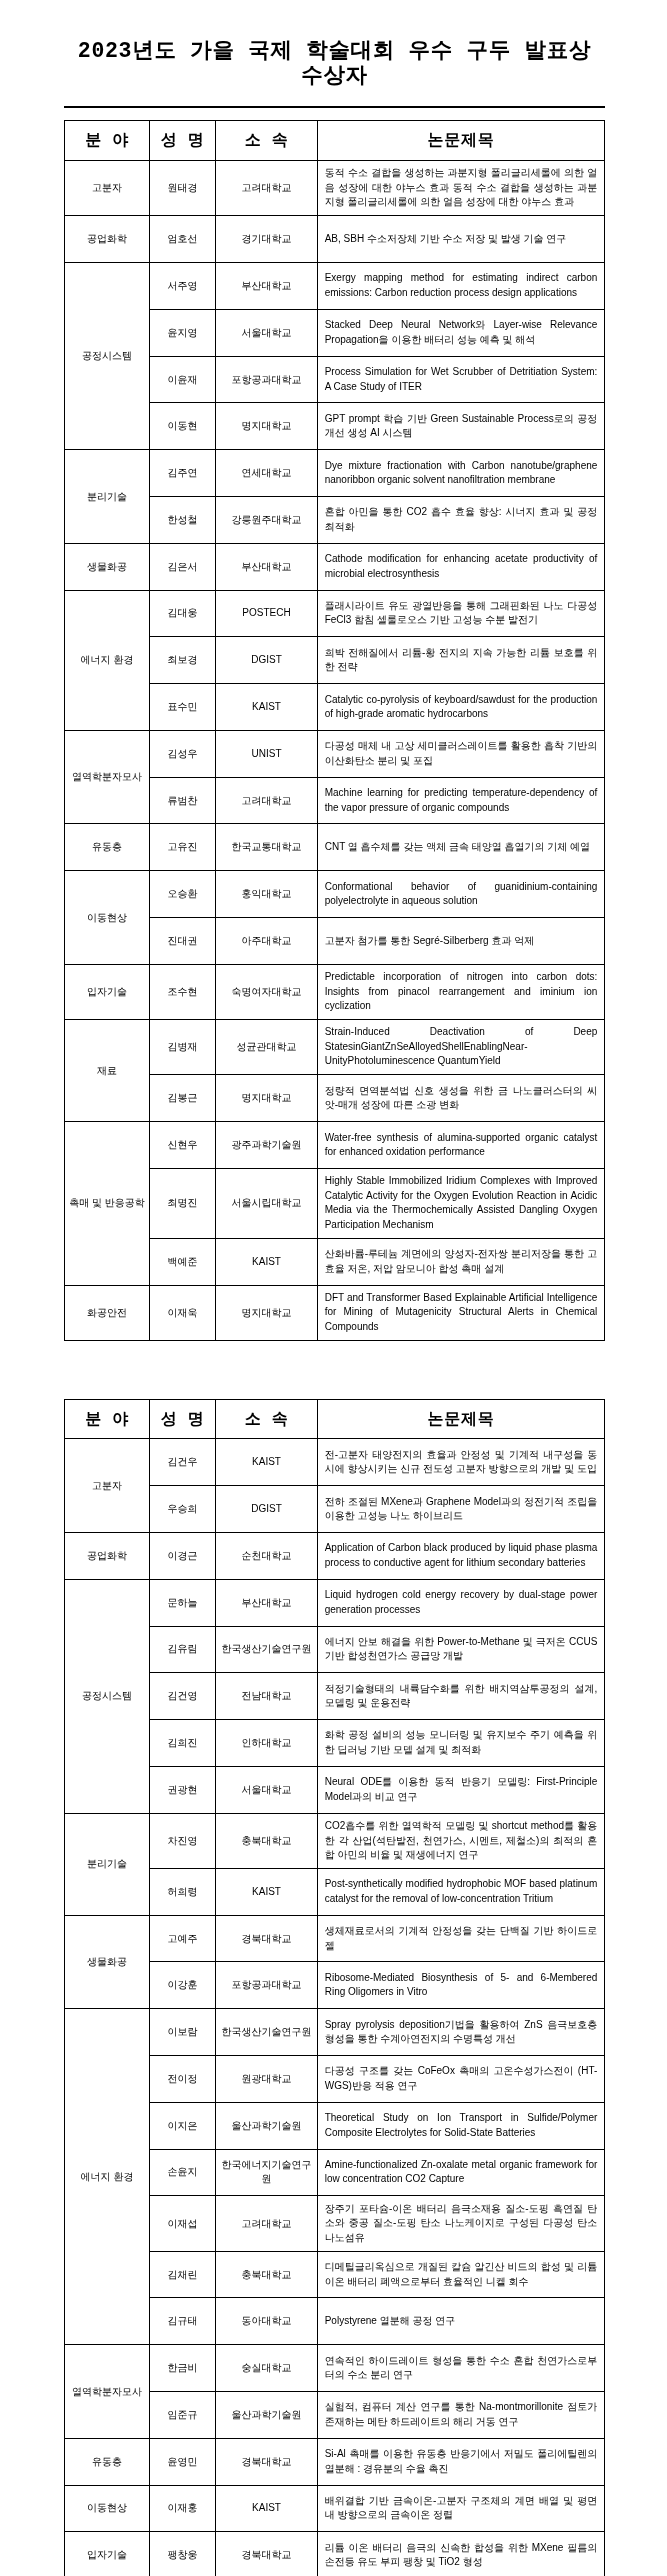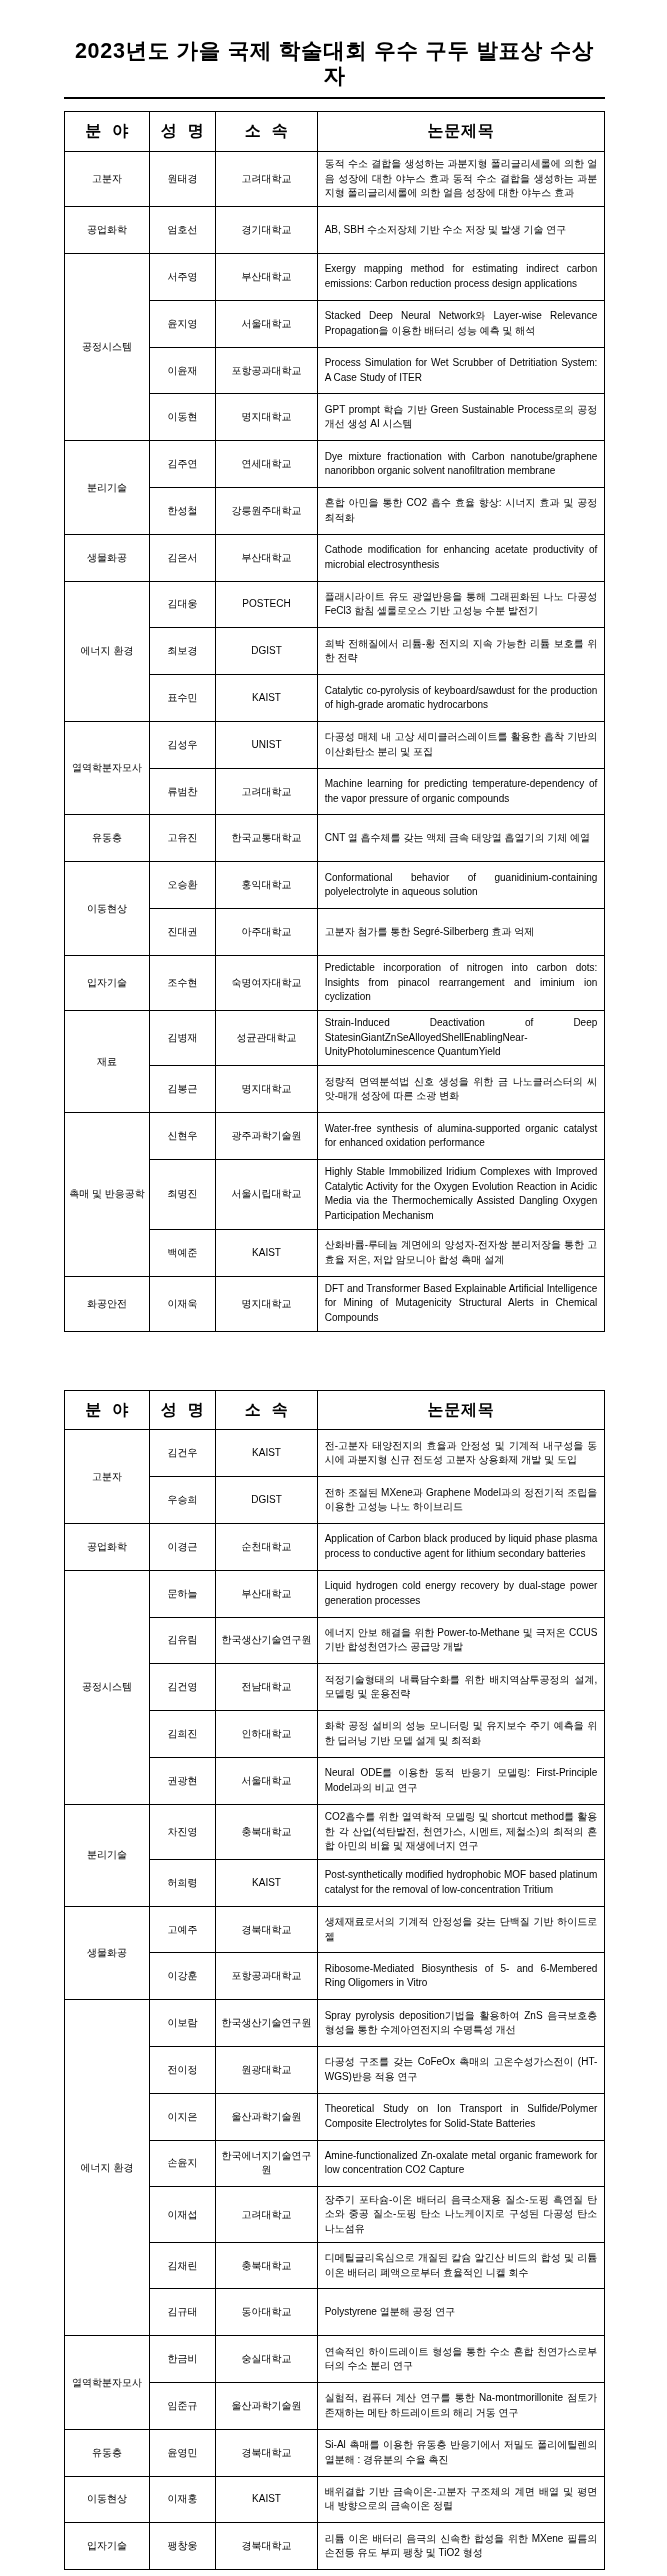--- a/index.html
+++ b/index.html
@@ -22,21 +22,22 @@
     text-align: center;
     font-size: 21.5px;
     font-weight: bold;
     letter-spacing: 0.7px;
     margin: 0 0 12px 0;
     line-height: 1.15;
   }
   .doc-title .title-text {
     display: inline-block;
     border-bottom: 2px solid #000;
-    padding-bottom: 9px;
+    padding-bottom: 18px;
+    font-family: Liberation Mono, monospace;
   }
   table.awards-table {
     width: 541px;
     table-layout: fixed;
     border-collapse: collapse;
     border: 1.3px solid #000;
   }
   col.c-field { width: 85px; }
   col.c-name  { width: 66px;  }
   col.c-affil { width: 102px; }
@@ -244,21 +245,21 @@
           <th>성  명</th>
           <th>소  속</th>
           <th>논문제목</th>
         </tr>
       </thead>
       <tbody>
           <tr class="group-start">
             <td class="cell-field" rowspan="2">고분자</td>
             <td class="cell-name">김건우</td>
             <td class="cell-affil">KAIST</td>
-            <td class="cell-paper">전-고분자 태양전지의 효율과 안정성 및 기계적 내구성을 동시에 과분지형 신규 전도성 고분자 상용화제 개발 및 도입</td>
+            <td class="cell-paper">전-고분자 태양전지의 효율과 안정성 및 기계적 내구성을 동시에 향상시키는 신규 전도성 고분자 방향으로의 개발 및 도입</td>
           </tr>
           <tr>
             <td class="cell-name">우승희</td>
             <td class="cell-affil">DGIST</td>
             <td class="cell-paper">전하 조절된 MXene과 Graphene Model과의 정전기적 조립을 이용한 고성능 나노 하이브리드</td>
           </tr>
           <tr class="group-start">
             <td class="cell-field" rowspan="1">공업화학</td>
             <td class="cell-name">이경근</td>
             <td class="cell-affil">순천대학교</td>

